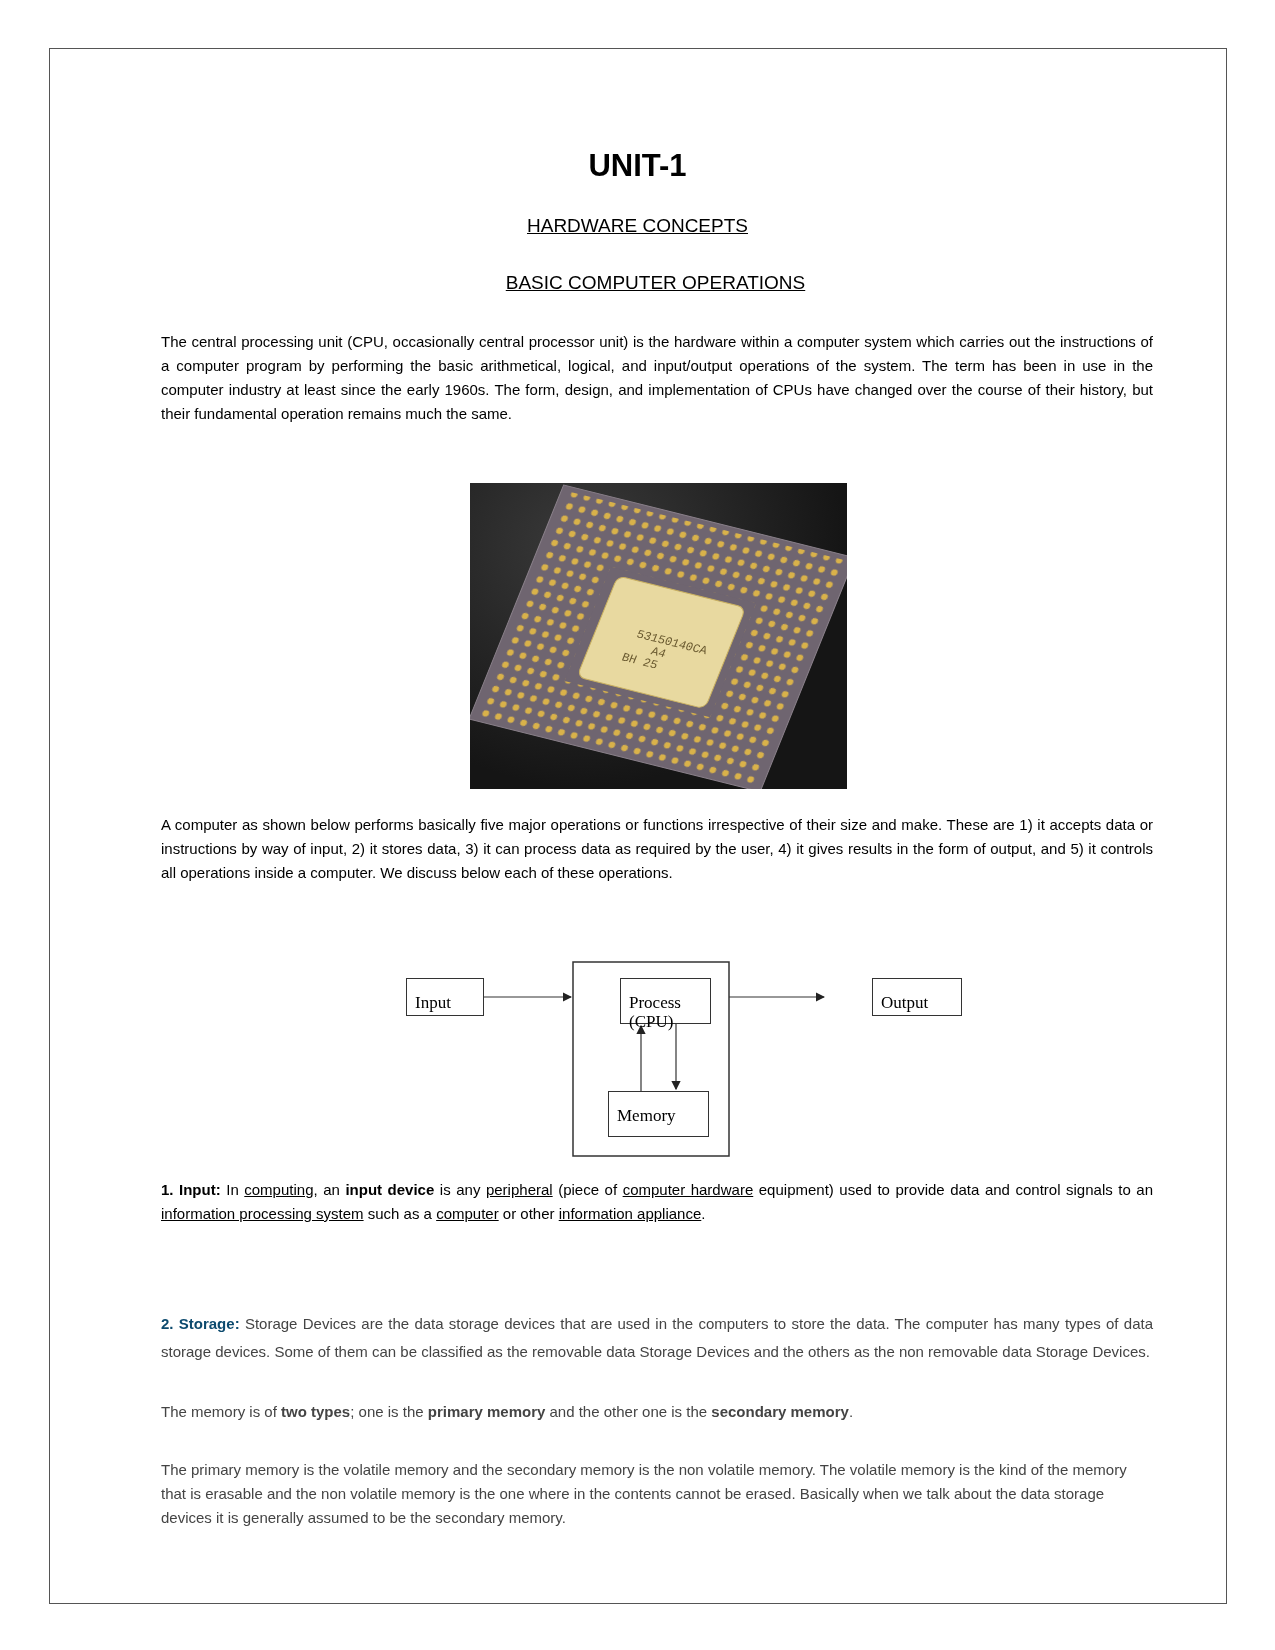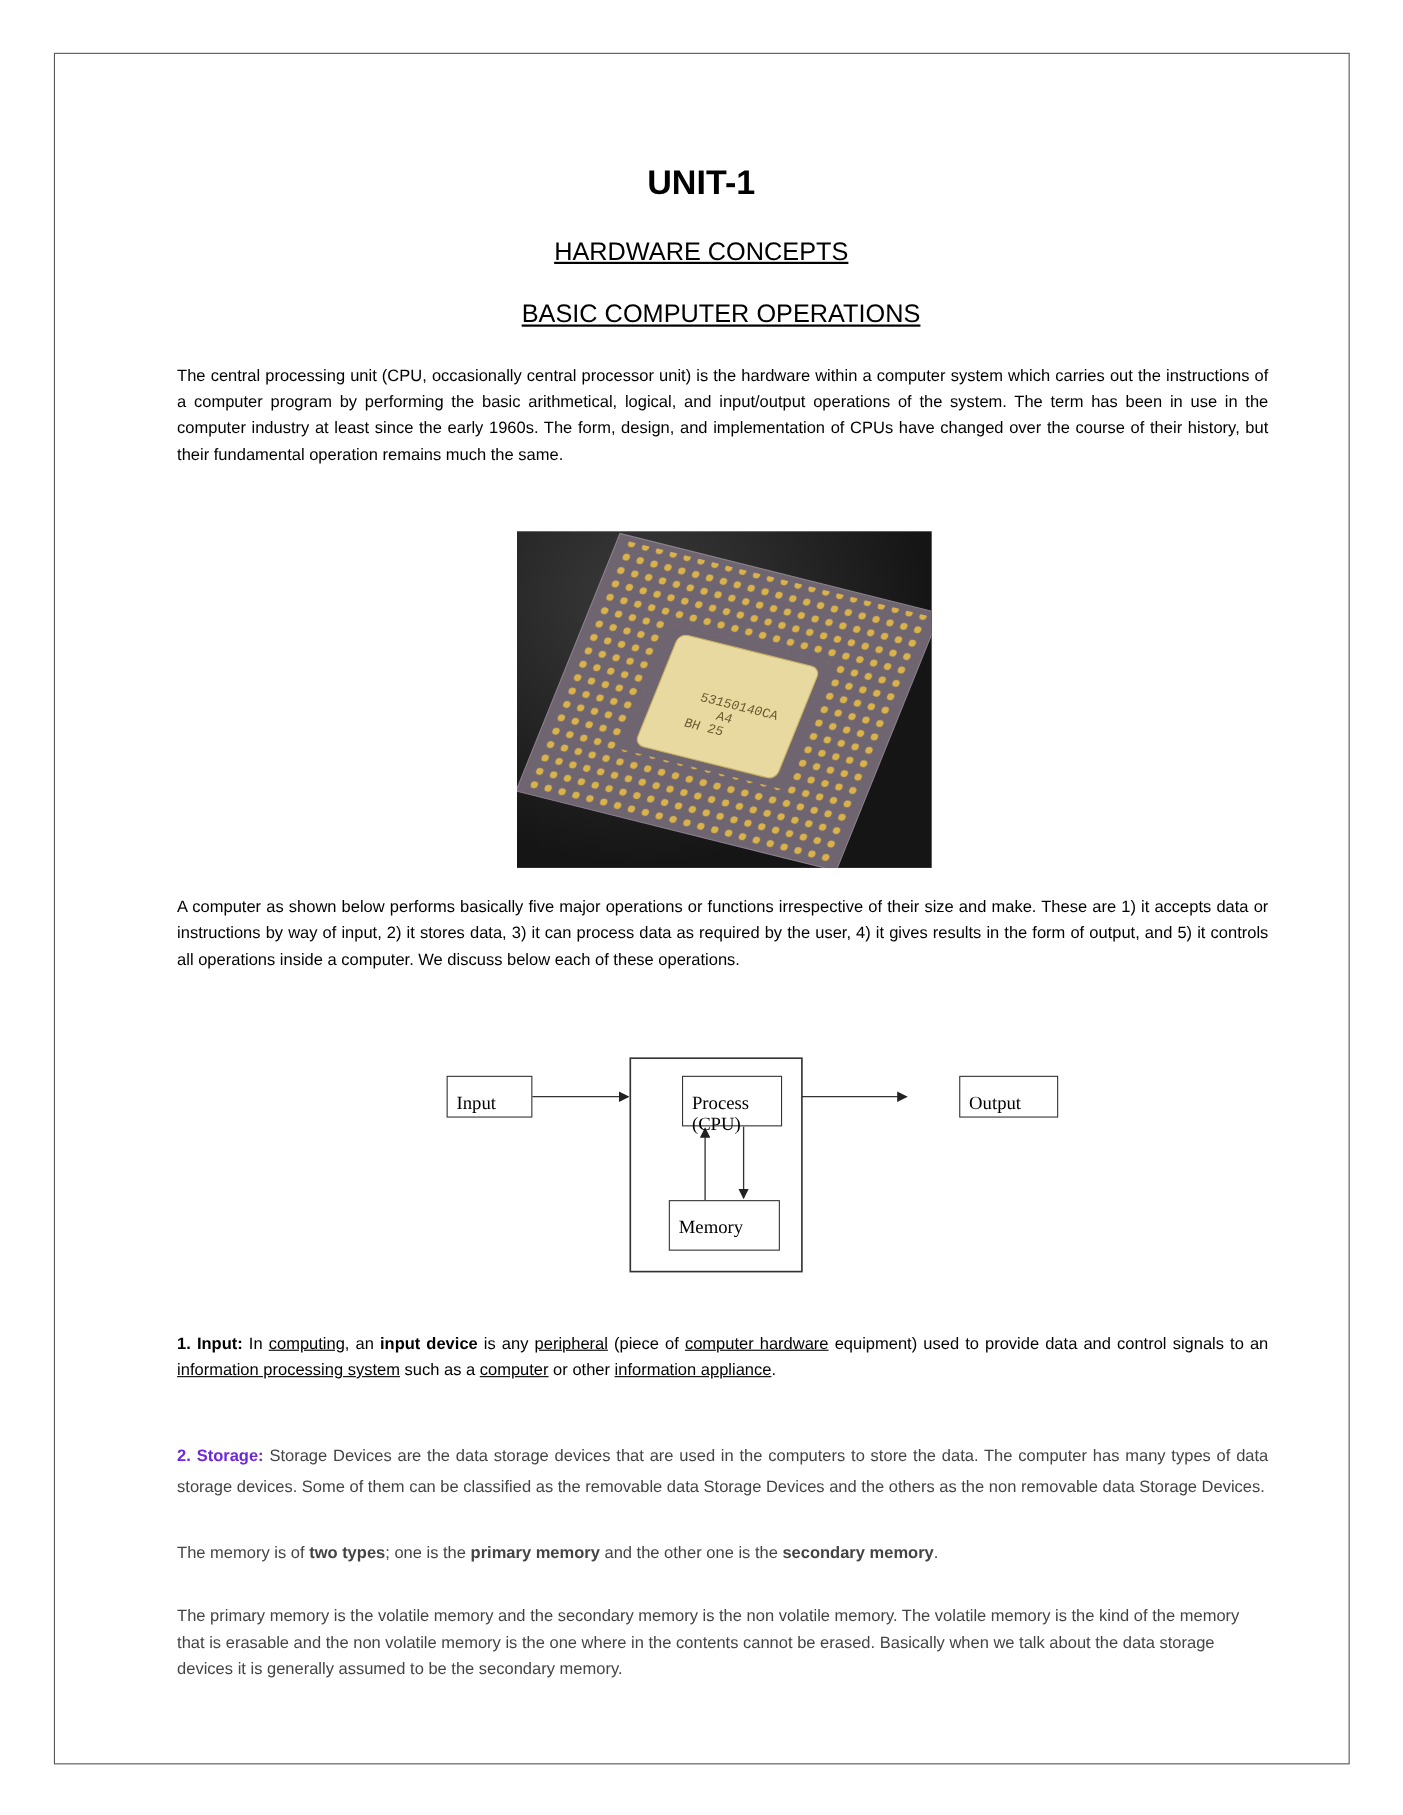--- a/index.html
+++ b/index.html
@@ -1,19 +1,19 @@
 <!DOCTYPE html>
 <html><head>
 <meta charset="utf-8">
 <style>
   html, body { margin:0; padding:0; background:#fff; }
   body { width:1275px; height:1650px; position:relative; font-family:"Liberation Sans", sans-serif; color:#000; }
   .frame { position:absolute; left:49px; top:48px; width:1178px; height:1556px; border:1px solid #555; box-sizing:border-box; }
   .h1 { position:absolute; left:0; width:1275px; top:148px; text-align:center; font-size:31px; font-weight:bold; text-decoration-thickness:3px; }
-  .h2 { position:absolute; left:0; width:1275px; text-align:center; font-size:23px; text-decoration:underline; }
+  .h2 { position:absolute; left:0; width:1275px; text-align:center; font-size:19px; text-decoration:underline; }
   .p { position:absolute; left:161px; width:992px; font-size:15px; line-height:24px; text-align:justify; }
   .gray { color:#444; }
   .u { text-decoration:underline; }
   .b { font-weight:bold; }
   .photo { position:absolute; left:470px; top:483px; width:377px; height:306px; background:radial-gradient(ellipse at 30% 20%, #3a3a3a, #151515 70%); overflow:hidden; }
   .diagram { position:absolute; left:400px; top:960px; width:540px; height:210px; }
   .box { position:absolute; border:1.5px solid #333; background:#fff; font-family:"Liberation Serif", serif; font-size:17px; line-height:19px; padding:14px 8px; box-sizing:border-box; }
 </style>
 </head>
 <body>
@@ -62,25 +62,25 @@
   </svg>
   <div class="box" style="left:6px;top:18px;width:78px;height:38px;">Input</div>
   <div class="box" style="left:220px;top:18px;width:91px;height:46px;">
     <span>Process</span><br>
     <span>(CPU)</span>
   </div>
   <div class="box" style="left:208px;top:131px;width:101px;height:46px;">Memory</div>
   <div class="box" style="left:428px;top:18px;width:90px;height:38px;margin-left:44px;">Output</div>
 </div>
 
-<div class="p" style="top:1210px;">
+<div class="p" style="top:1178px;">
   <span class="b">1. Input:</span><span> In </span><span class="u">computing</span><span>, an </span><span class="b">input device</span><span> is any </span><span class="u">peripheral</span><span> (piece of </span><span class="u">computer hardware</span><span> equipment) used to provide data and control signals to an </span><span class="u">information processing system</span><span> such as a </span><span class="u">computer</span><span> or other </span><span class="u">information appliance</span><span>.</span>
 </div>
 
 <div class="p gray" style="top:1310px;line-height:27.5px;">
-  <span class="b" style="color:#6d28d9;">2. Storage:</span><span> Storage Devices are the data storage devices that are used in the computers to store the data. The computer has many types of data storage devices. Some of them can be classified as the removable data Storage Devices and the others as the non removable data Storage Devices.</span>
+  <span class="b" style="color:#0c4a6e;">2. Storage:</span><span> Storage Devices are the data storage devices that are used in the computers to store the data. The computer has many types of data storage devices. Some of them can be classified as the removable data Storage Devices and the others as the non removable data Storage Devices.</span>
 </div>
 
 <div class="p gray" style="top:1400px;">
   <span>The memory is of </span><span class="b">two types</span><span>; one is the </span><span class="b">primary memory</span><span> and the other one is the </span><span class="b">secondary memory</span><span>.</span>
 </div>
 
 <div class="p gray" style="top:1458px;text-align:left;">The primary memory is the volatile memory and the secondary memory is the non volatile memory. The volatile memory is the kind of the memory that is erasable and the non volatile memory is the one where in the contents cannot be erased. Basically when we talk about the data storage devices it is generally assumed to be the secondary memory.</div>
 
 </body></html>

